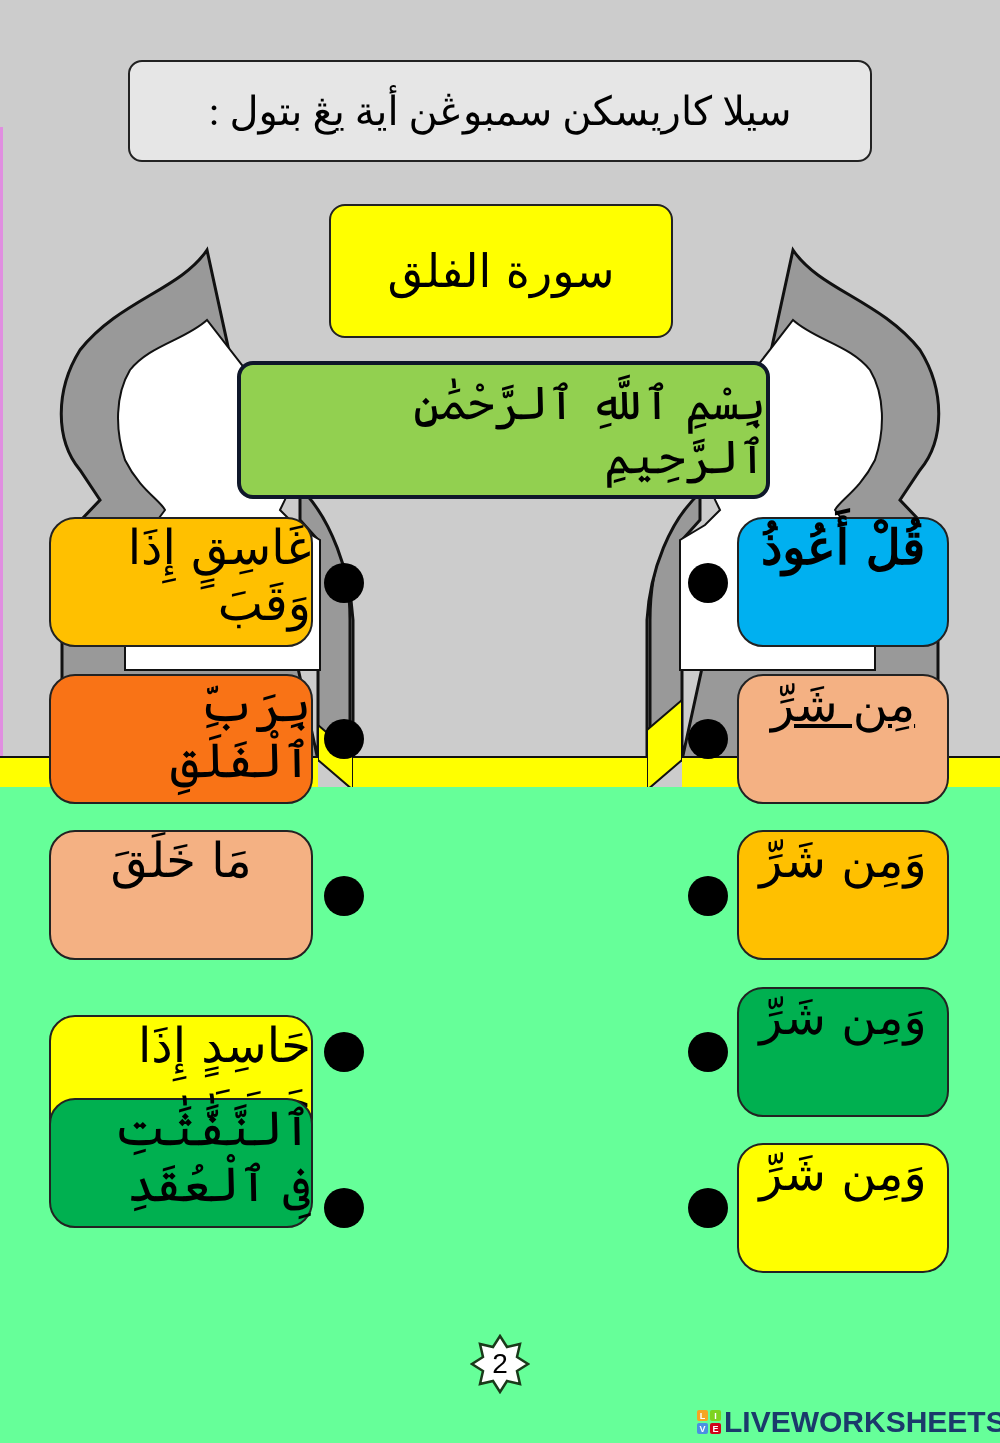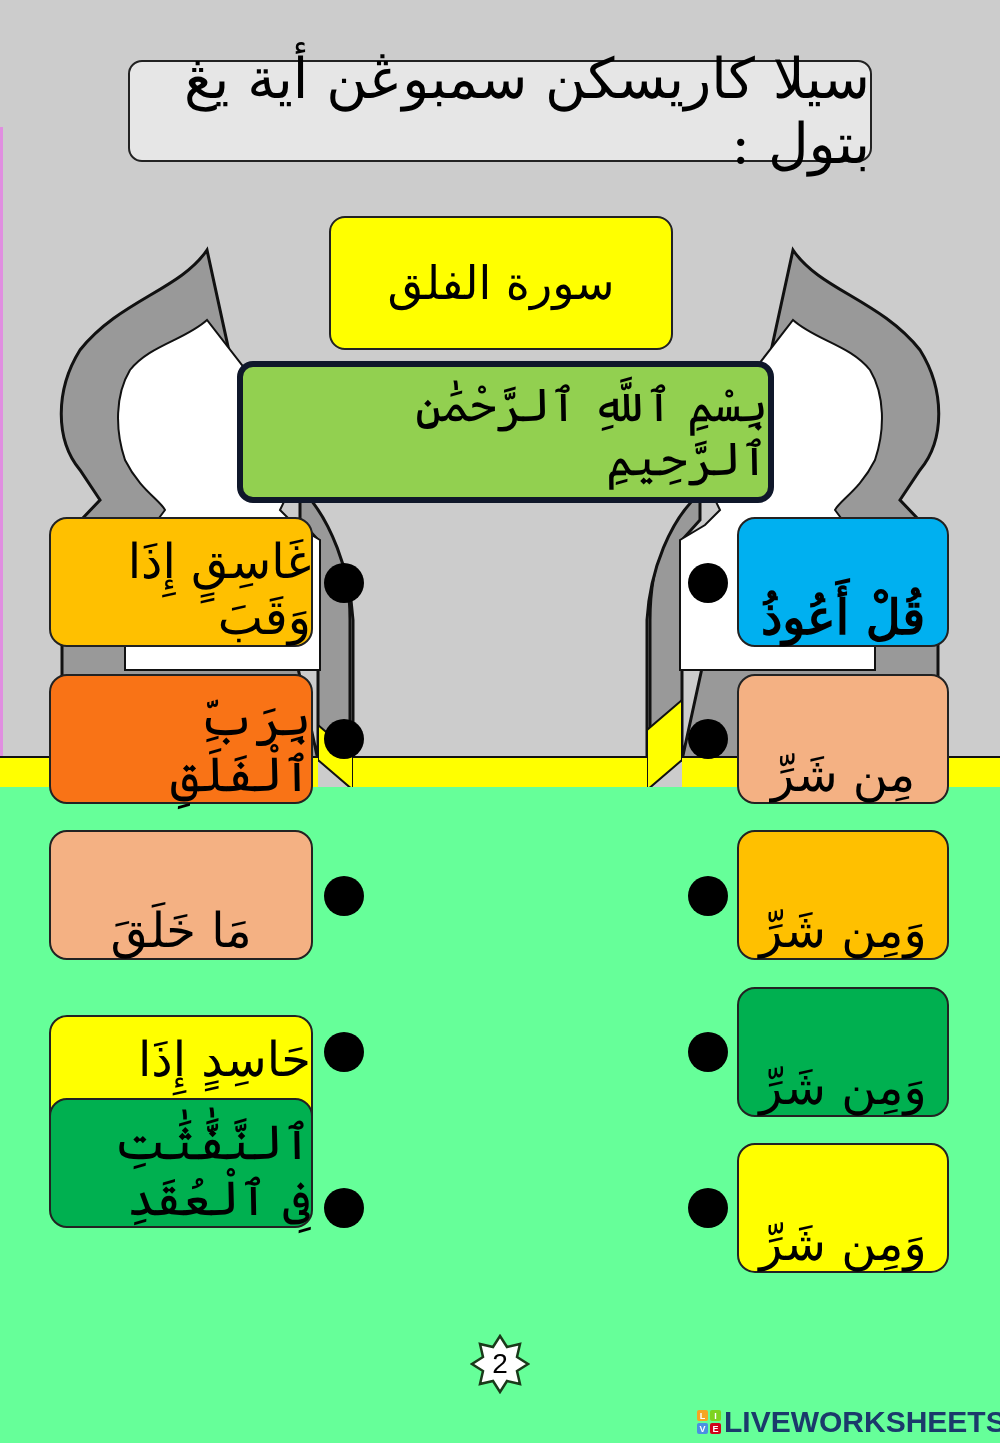--- a/index.html
+++ b/index.html
@@ -11,37 +11,37 @@
   .wall { position: absolute; left: 0; top: 0; width: 1000px; height: 760px; background: #cccccc; }
   .pink-edge { position: absolute; left: 0; top: 127px; width: 3px; height: 630px; background: #e08ee0; }
   .floor { position: absolute; left: 0; top: 787px; width: 1000px; height: 656px; background: #66ff99; }
   .base-strip { position: absolute; top: 756px; height: 30px; background: #ffff00; border-top: 2px solid #111; border-bottom: 3px solid #111; }
   svg.arch { position: absolute; left: 0; top: 0; }
 
   .title-box {
     position: absolute; left: 128px; top: 60px; width: 740px; height: 98px;
     background: #e6e6e6; border: 2px solid #222; border-radius: 14px;
     display: flex; align-items: center; justify-content: center;
-    font-size: 56px; color: #000; direction: rtl;
+    font-size: 40px; color: #000; direction: rtl; font-family: Liberation Serif, serif;
   }
   .surah-box {
-    position: absolute; left: 329px; top: 216px; width: 340px; height: 130px;
+    position: absolute; left: 329px; top: 204px; width: 340px; height: 130px;
     background: #ffff00; border: 2px solid #222; border-radius: 16px;
     display: flex; align-items: center; justify-content: center;
     font-size: 46px; direction: rtl;
   }
   .basmala-box {
     position: absolute; left: 237px; top: 361px; width: 525px; height: 130px;
-    background: #92d050; border: 6px solid #0f172a; border-radius: 16px;
+    background: #92d050; border: 4px solid #0f172a; border-radius: 16px;
     display: flex; align-items: center; justify-content: flex-start;
     font-size: 46px; direction: rtl;
   }
   .card {
-    position: absolute; width: 264px; height: 130px; border: 2px solid #222; border-radius: 18px;
-    display: flex; align-items: flex-end; justify-content: center;
+    position: absolute; width: 264px; height: 130px; border: 2px solid #222; border-radius: 26px;
+    display: flex; align-items: flex-start; justify-content: center;
     font-size: 48px; color: #000; direction: rtl; box-sizing: border-box; cursor: pointer;
   }
   .card.left { left: 49px; }
   .card.right { left: 737px; width: 212px; }
   .dot {
     position: absolute; width: 40px; height: 40px; border-radius: 50%; background: #000; cursor: pointer;
   }
   .dot.left { left: 324px; }
   .dot.right { left: 688px; }
 
@@ -113,21 +113,21 @@
 
 <div class="dot left" style="top:563px;"></div>
 <div class="dot left" style="top:719px;"></div>
 <div class="dot left" style="top:876px;"></div>
 <div class="dot left" style="top:1032px;"></div>
 <div class="dot left" style="top:1188px;"></div>
 
 <div class="card right" style="top: 517px; background: rgb(0, 176, 240); font-weight: bold;">
     <span>قُلْ أَعُوذُ</span>
   </div>
-<div class="card right" style="top: 674px; background: rgb(244, 177, 131);">
+<div class="card right" style="top: 674px; background: rgb(244, 177, 131); text-decoration: underline;">
     <span>مِن شَرِّ</span>
   </div>
 <div class="card right" style="top: 830px; background: rgb(255, 192, 0);">
     <span>وَمِن شَرِّ</span>
   </div>
 <div class="card right" style="top: 987px; background: rgb(0, 176, 80);">
     <span>وَمِن شَرِّ</span>
   </div>
 <div class="card right" style="top: 1143px; background: rgb(255, 255, 0);">
     <span>وَمِن شَرِّ</span>

